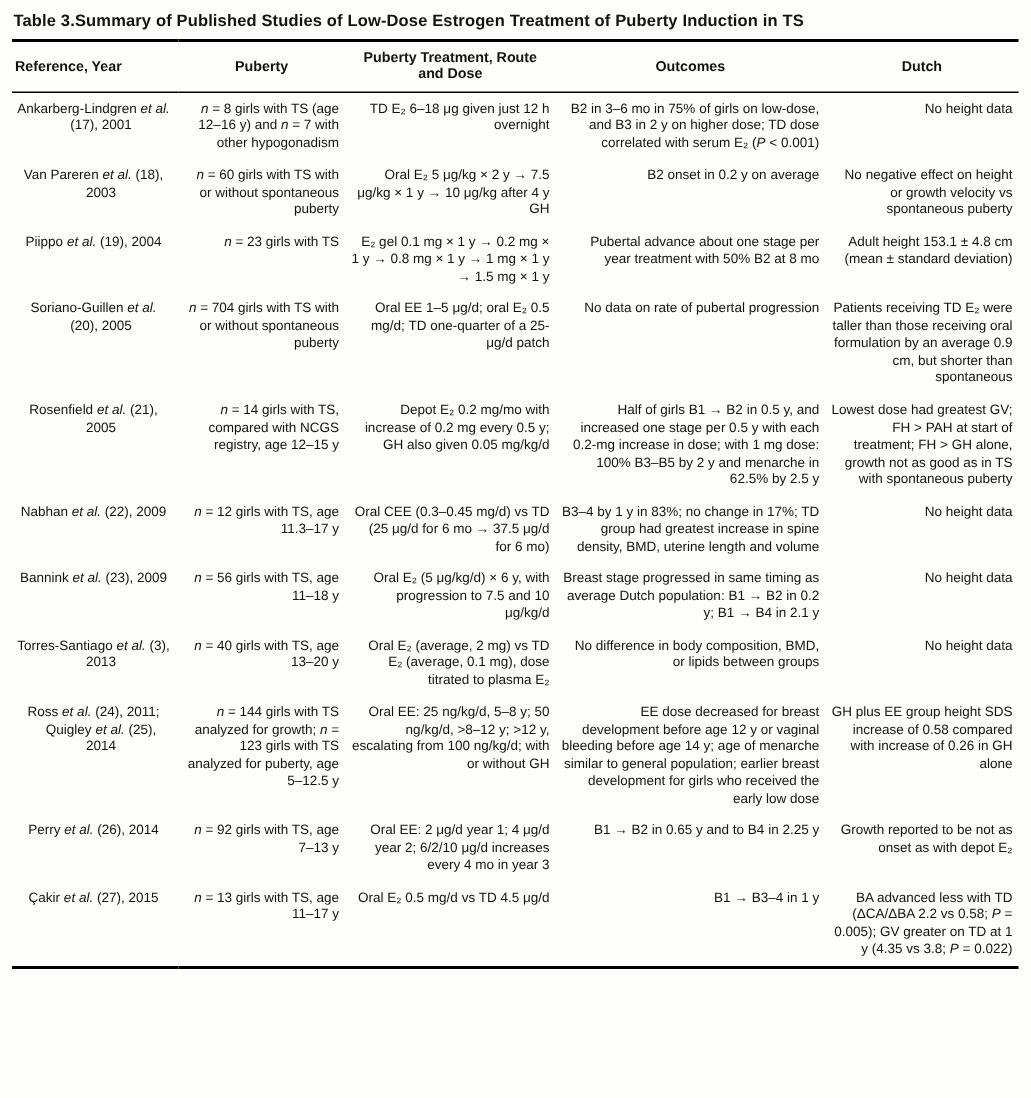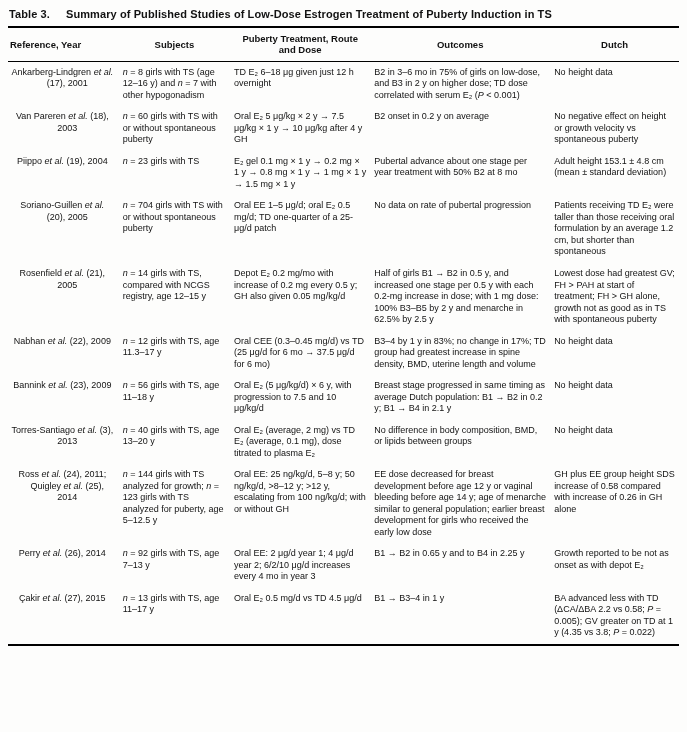--- a/index.html
+++ b/index.html
@@ -13,21 +13,21 @@
     width: 687px;
     min-height: 732px;
     padding: 5px 8px 10px 8px;
   }
   .caption {
     font-size: 11px;
     font-weight: bold;
     padding: 3px 0 6px 1px;
     letter-spacing: 0.1px;
   }
-  .cap-label { margin-right: 16px; }
+  .cap-label { }
   table.studies {
     width: 100%;
     border-collapse: collapse;
     border-top: 2px solid #000;
     border-bottom: 2px solid #000;
   }
   thead th {
     font-size: 9.5px;
     font-weight: bold;
     padding: 5px 4px;
@@ -35,21 +35,21 @@
     border-bottom: 1.5px solid #000;
     text-align: center;
     line-height: 1.2;
   }
   thead th.col-ref { text-align: left; padding-left: 2px; }
   tbody td {
     font-size: 9px;
     line-height: 1.28;
     vertical-align: top;
     padding: 5px 4px;
-    text-align: left;
+    text-align: right;
   }
   tbody td.ref {
     text-align: center;
     padding-left: 12px;
     text-indent: -10px;
   }
   tbody tr { page-break-inside: avoid; }
 </style>
 </head>
 <body>
@@ -64,21 +64,21 @@
     <colgroup>
       <col style="width:16.5%">
       <col style="width:16.6%">
       <col style="width:20.9%">
       <col style="width:26.8%">
       <col style="width:19.2%">
     </colgroup>
     <thead>
       <tr>
         <th class="col-ref">Reference, Year</th>
-        <th>Subjects</th>
+        <th>Puberty</th>
         <th>Puberty Treatment, Route and Dose</th>
         <th>Outcomes</th>
         <th>Dutch</th>
       </tr>
     </thead>
     <tbody>
       <tr>
         <td class="ref">Ankarberg-Lindgren <i>et al.</i> (17), 2001</td>
         <td><i>n</i> = 8 girls with TS (age 12–16 y) and <i>n</i> = 7 with other hypogonadism</td>
         <td>TD E₂ 6–18 μg given just 12 h overnight</td>
@@ -97,21 +97,21 @@
         <td><i>n</i> = 23 girls with TS</td>
         <td>E₂ gel 0.1 mg × 1 y → 0.2 mg × 1 y → 0.8 mg × 1 y → 1 mg × 1 y → 1.5 mg × 1 y</td>
         <td>Pubertal advance about one stage per year treatment with 50% B2 at 8 mo</td>
         <td>Adult height 153.1 ± 4.8 cm (mean ± standard deviation)</td>
       </tr>
       <tr>
         <td class="ref">Soriano-Guillen <i>et al.</i> (20), 2005</td>
         <td><i>n</i> = 704 girls with TS with or without spontaneous puberty</td>
         <td>Oral EE 1–5 μg/d; oral E₂ 0.5 mg/d; TD one-quarter of a 25-μg/d patch</td>
         <td>No data on rate of pubertal progression</td>
-        <td>Patients receiving TD E₂ were taller than those receiving oral formulation by an average 1.2 cm, but shorter than spontaneous</td>
+        <td>Patients receiving TD E₂ were taller than those receiving oral formulation by an average 0.9 cm, but shorter than spontaneous</td>
       </tr>
       <tr>
         <td class="ref">Rosenfield <i>et al.</i> (21), 2005</td>
         <td><i>n</i> = 14 girls with TS, compared with NCGS registry, age 12–15 y</td>
         <td>Depot E₂ 0.2 mg/mo with increase of 0.2 mg every 0.5 y; GH also given 0.05 mg/kg/d</td>
         <td>Half of girls B1 → B2 in 0.5 y, and increased one stage per 0.5 y with each 0.2-mg increase in dose; with 1 mg dose: 100% B3–B5 by 2 y and menarche in 62.5% by 2.5 y</td>
         <td>Lowest dose had greatest GV; FH &gt; PAH at start of treatment; FH &gt; GH alone, growth not as good as in TS with spontaneous puberty</td>
       </tr>
       <tr>
         <td class="ref">Nabhan <i>et al.</i> (22), 2009</td>

